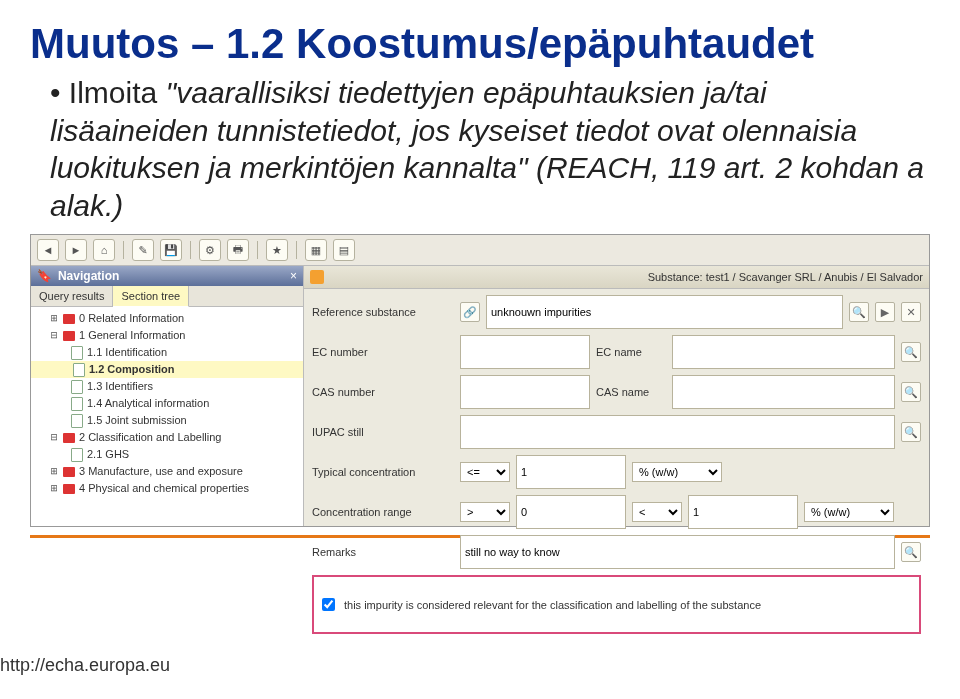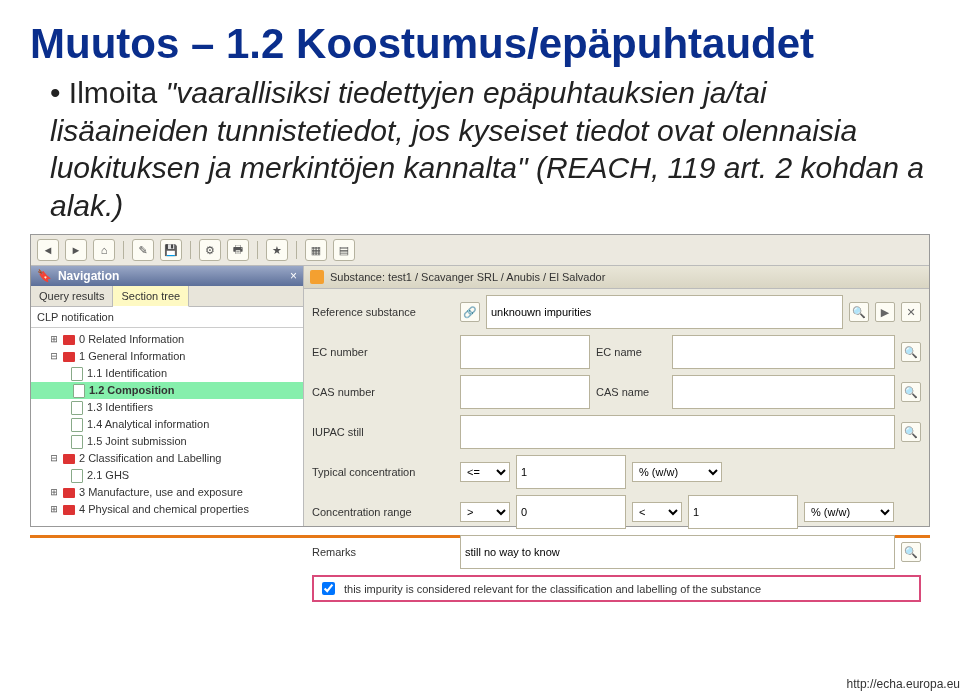--- a/index.html
+++ b/index.html
@@ -128,35 +128,36 @@
   .tree {
     padding: 3px 0 3px 0;
     line-height: 1.55;
   }
   .tree .row { display: flex; align-items: center; gap: 4px; padding-left: 4px; }
   .tree .expand { width: 10px; text-align: center; color: #555; font-size: 9px; }
   .tree .flag { width: 12px; height: 10px; background: #d33; border-radius: 1px; }
   .tree .pg { width: 10px; height: 12px; background: #fff; border:1px solid #8a8; border-radius: 1px; }
   .tree .lvl1 { padding-left: 18px; }
   .tree .lvl2 { padding-left: 40px; align-items: center; }
-  .tree .selected { background: #86efac; padding-left: 42px; }
+  .tree .selected { background: #fef9c3; padding-left: 42px; }
 
   .rightpane {
     flex: 1;
     background: #eceadf;
     display: flex;
     flex-direction: column;
   }
   .rp-header {
     background: linear-gradient(#e9e6d8, #d9d5c3);
     padding: 4px 6px;
     display: flex;
     align-items: center;
     gap: 6px;
     border-bottom: 1px solid #bbb;
+    justify-content: space-between;
   }
   .rp-header .crumb-icn {
     width: 14px; height: 14px; background: #f4a030; border-radius: 2px;
   }
   .rp-body {
     padding: 6px 8px;
     display: grid;
     grid-template-columns: 140px 1fr;
     row-gap: 6px;
     column-gap: 8px;
@@ -180,34 +181,34 @@
     background: #fff;
     border: 1px solid #b8b39c;
     height: 20px;
     font-size: 11px;
     padding: 0 2px;
   }
   .checkbox-row {
     grid-column: 1 / span 2;
     display: flex; align-items: center; gap: 6px;
     border: 2px solid #d94a7a;
-    padding: 2px 4px;
+    padding: 18px 4px;
     background: #fff;
   }
   .hr-orange {
      margin-top: 8px;
      border: none;
      border-top: 3px solid #e67817;
   }
   .footer {
     position: absolute;
-    bottom: 8px;
+    bottom: 23px;
     width: 100%;
-    text-align: right;
-    font-size: 12px;
+    text-align: left;
+    font-size: 18px;
     color: #333;
   }
 </style>
 </head>
 <body>
 
 <div class="slide">
 
   <div class="title">Muutos – 1.2 Koostumus/epäpuhtaudet</div>
 
@@ -239,21 +240,20 @@
         <div class="nav-header">
           <span>🔖</span>
           <span>Navigation</span>
           <span class="close">×</span>
         </div>
         <div class="tabs">
           <div class="tab">Query results</div>
           <div class="tab active">Section tree</div>
         </div>
         <div class="treewrap">
-          <div class="tree-top">CLP notification</div>
           <div class="tree">
             <div class="row lvl1">
                 <span class="expand">⊞</span>
                 <span class="flag"></span>
                 <span>0 Related Information</span>
               </div>
             <div class="row lvl1">
                 <span class="expand">⊟</span>
                 <span class="flag"></span>
                 <span>1 General Information</span>

